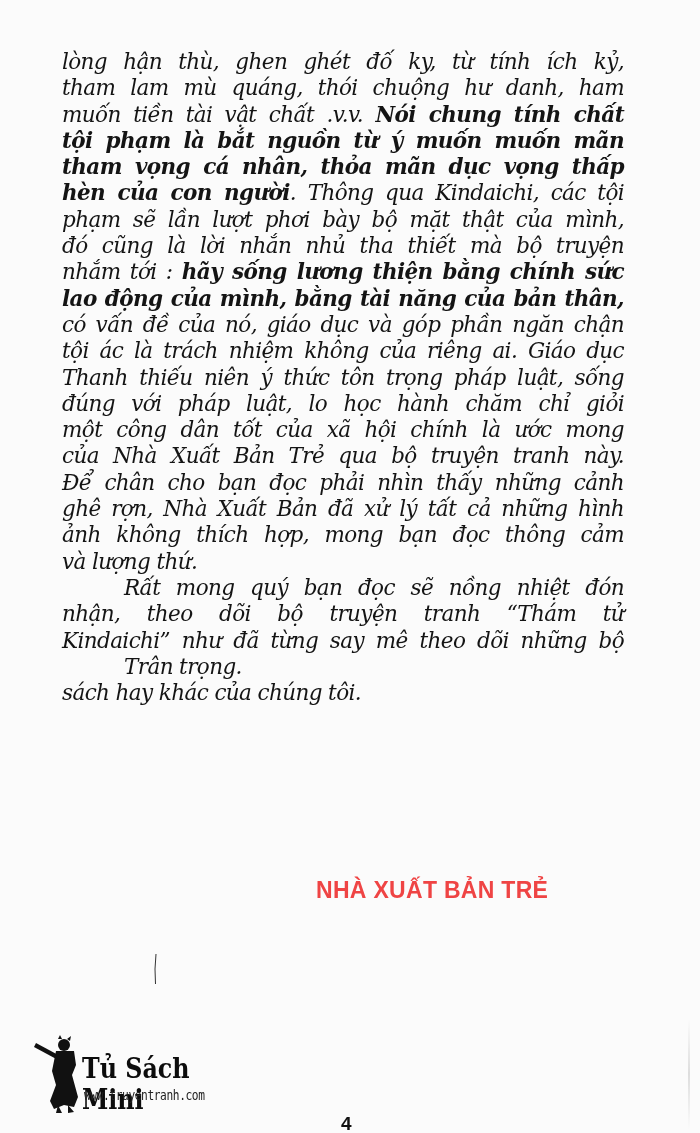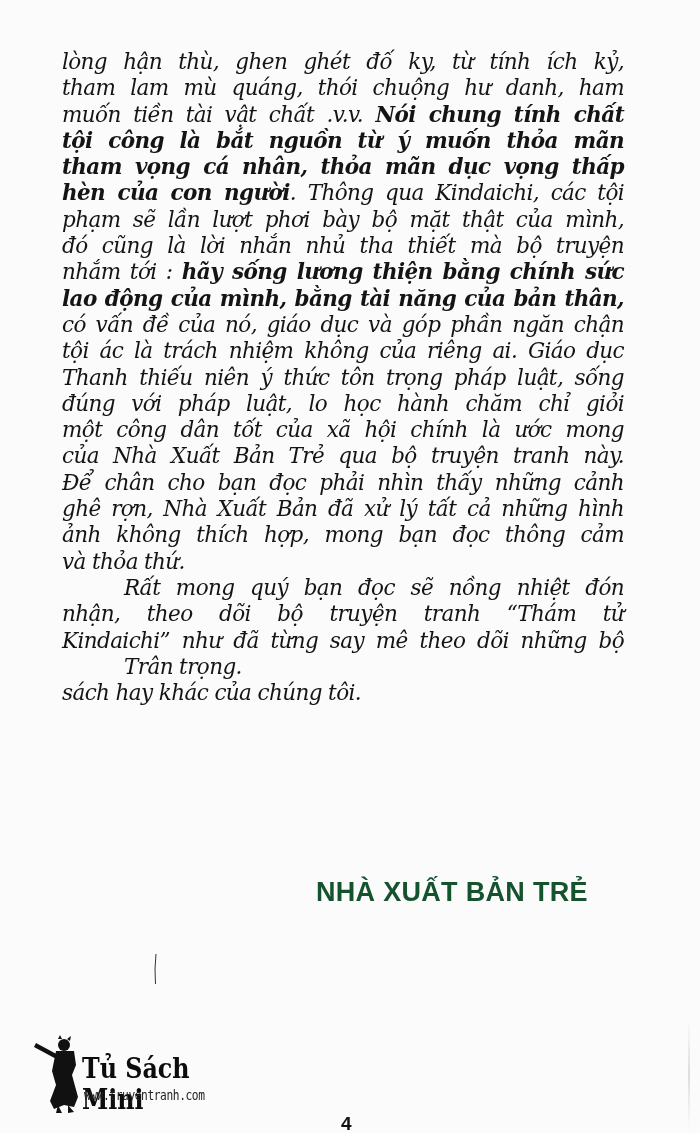--- a/index.html
+++ b/index.html
@@ -14,21 +14,21 @@
     font-size: 21.5px; line-height: 26.3px; font-style: italic;
     letter-spacing: -0.6px;
   }
   .line { display: block; white-space: nowrap; text-align-last: justify; text-align: justify; height: 26.3px; }
   .line.last { text-align-last: left; }
   .line.indent { padding-left: 62px; }
   .b { font-weight: bold; }
   .publisher {
     position: absolute; left: 316px; top: 858px;
     font-family: "Liberation Sans", "DejaVu Sans", sans-serif;
-    font-size: 27px; font-weight: bold; letter-spacing: 0.3px; color: #14532d;
+    font-size: 23px; font-weight: bold; letter-spacing: 0.3px; color: #ef4444;
   }
   .mark { position: absolute; left: 154px; top: 935px; width: 3px; height: 30px; }
   .logo { position: absolute; left: 34px; top: 1016px; width: 240px; height: 80px; }
   .logo-title {
     position: absolute; left: 48px; top: 18px;
     font-family: "DejaVu Serif", serif; font-weight: bold; font-size: 27px;
     letter-spacing: 0px; color: #0c0c0c; transform: scaleX(0.88); transform-origin: left;
   }
   .logo-url {
     position: absolute; left: 50px; top: 52px;
@@ -42,37 +42,37 @@
   .edge { position: absolute; left: 688px; top: 1000px; width: 2px; height: 110px; background: linear-gradient(#fbfbfb, #ddd, #fbfbfb); }
 </style>
 </head>
 <body>
 
 <div class="page">
   <div class="body-text" id="body-text">
       <span class="line"><span>lòng hận thù, ghen ghét đố ky, từ tính ích kỷ,</span></span>
       <span class="line"><span>tham lam mù quáng, thói chuộng hư danh, ham</span></span>
       <span class="line"><span>muốn tiền tài vật chất .v.v. </span><span class="b">Nói chung tính chất</span></span>
-      <span class="line"><span class="b">tội công là bắt nguồn từ ý muốn thỏa mãn</span></span>
+      <span class="line"><span class="b">tội phạm là bắt nguồn từ ý muốn muốn mãn</span></span>
       <span class="line"><span class="b">tham vọng cá nhân, thỏa mãn dục vọng thấp</span></span>
       <span class="line"><span class="b">hèn của con người</span><span>. Thông qua Kindaichi, các tội</span></span>
       <span class="line"><span>phạm sẽ lần lượt phơi bày bộ mặt thật của mình,</span></span>
       <span class="line"><span>đó cũng là lời nhắn nhủ tha thiết mà bộ truyện</span></span>
       <span class="line"><span>nhắm tới : </span><span class="b">hãy sống lương thiện bằng chính sức</span></span>
       <span class="line"><span class="b">lao động của mình, bằng tài năng của bản thân,</span></span>
       <span class="line"><span>có vấn đề của nó, giáo dục và góp phần ngăn chận</span></span>
       <span class="line"><span>tội ác là trách nhiệm không của riêng ai. Giáo dục</span></span>
       <span class="line"><span>Thanh thiếu niên ý thức tôn trọng pháp luật, sống</span></span>
       <span class="line"><span>đúng với pháp luật, lo học hành chăm chỉ giỏi</span></span>
       <span class="line"><span>một công dân tốt của xã hội chính là ước mong</span></span>
       <span class="line"><span>của Nhà Xuất Bản Trẻ qua bộ truyện tranh này.</span></span>
       <span class="line"><span>Để chân cho bạn đọc phải nhìn thấy những cảnh</span></span>
       <span class="line"><span>ghê rợn, Nhà Xuất Bản đã xử lý tất cả những hình</span></span>
       <span class="line"><span>ảnh không thích hợp, mong bạn đọc thông cảm</span></span>
-      <span class="line last"><span>và thỏa thứ.</span></span>
+      <span class="line last"><span>và lượng thứ.</span></span>
       <span class="line indent"><span>Rất mong quý bạn đọc sẽ nồng nhiệt đón</span></span>
       <span class="line"><span>nhận, theo dõi bộ truyện tranh “Thám tử</span></span>
       <span class="line"><span>Kindaichi” như đã từng say mê theo dõi những bộ</span></span>
       <span class="line last indent"><span>Trân trọng.</span></span>
       <span class="line last"><span>sách hay khác của chúng tôi.</span></span>
     </div>
 
   <div class="publisher">NHÀ XUẤT BẢN TRẺ</div>
 
   <svg class="mark" viewBox="0 0 3 30">

